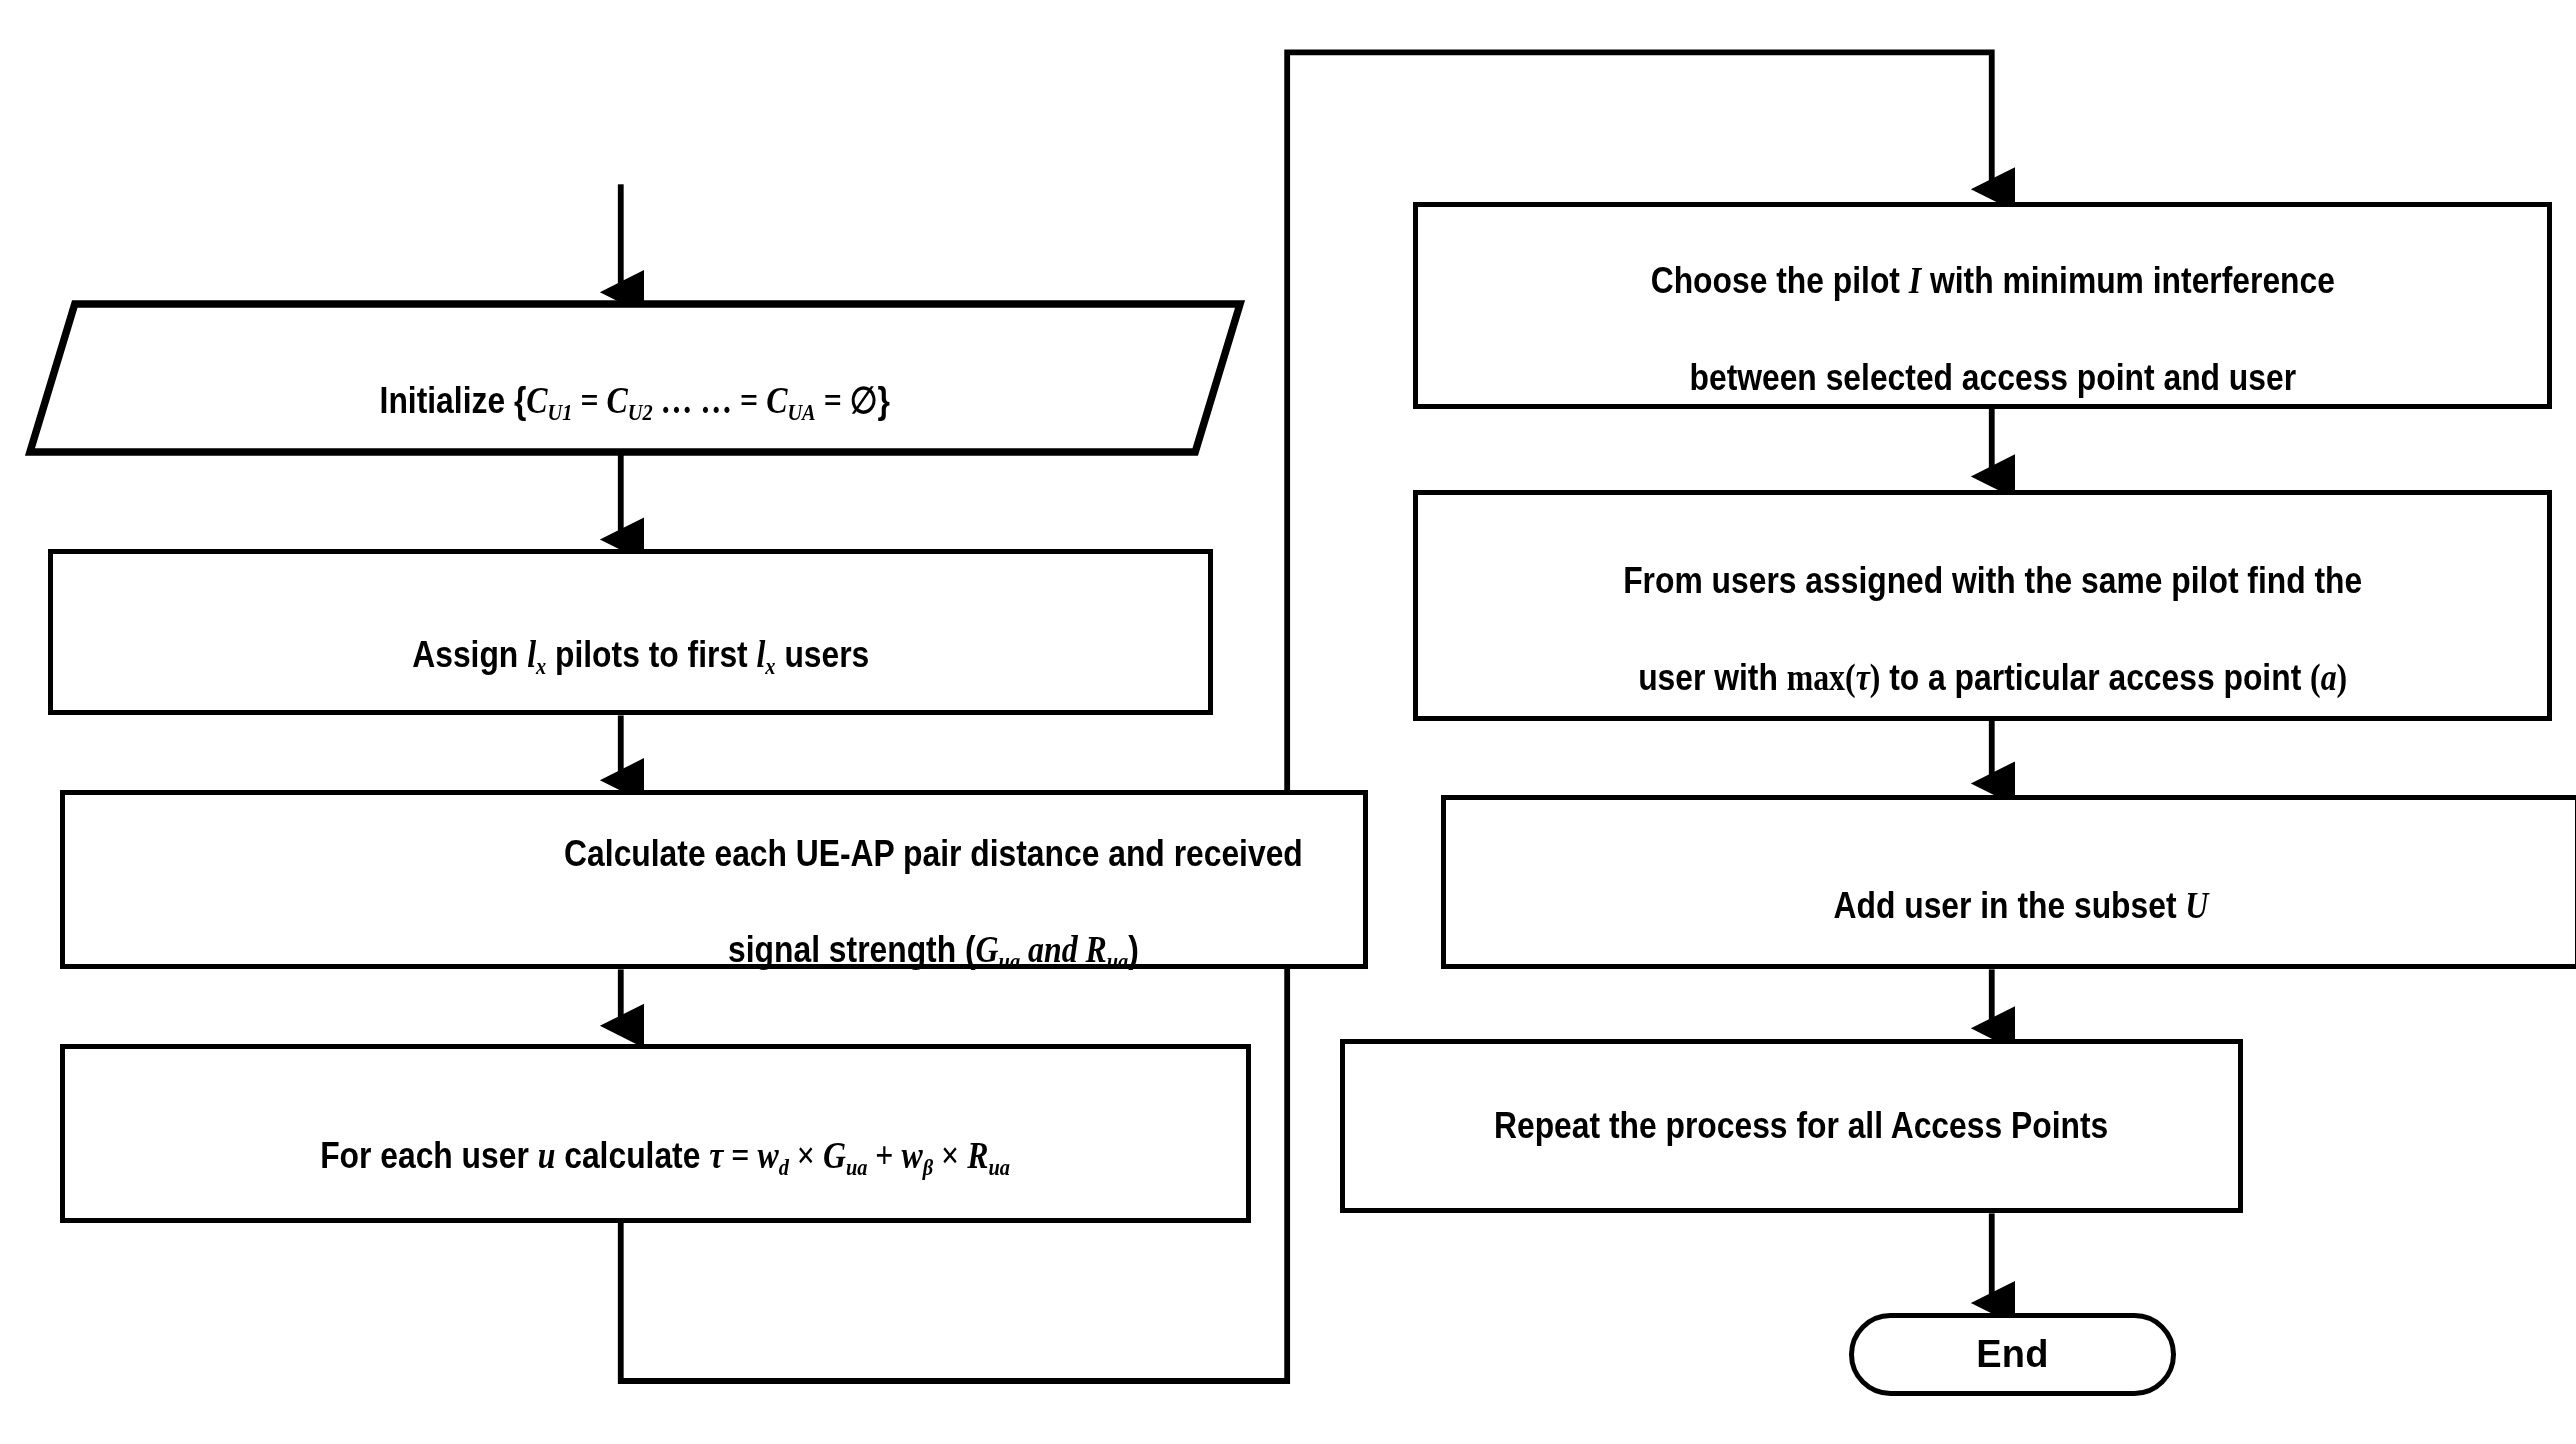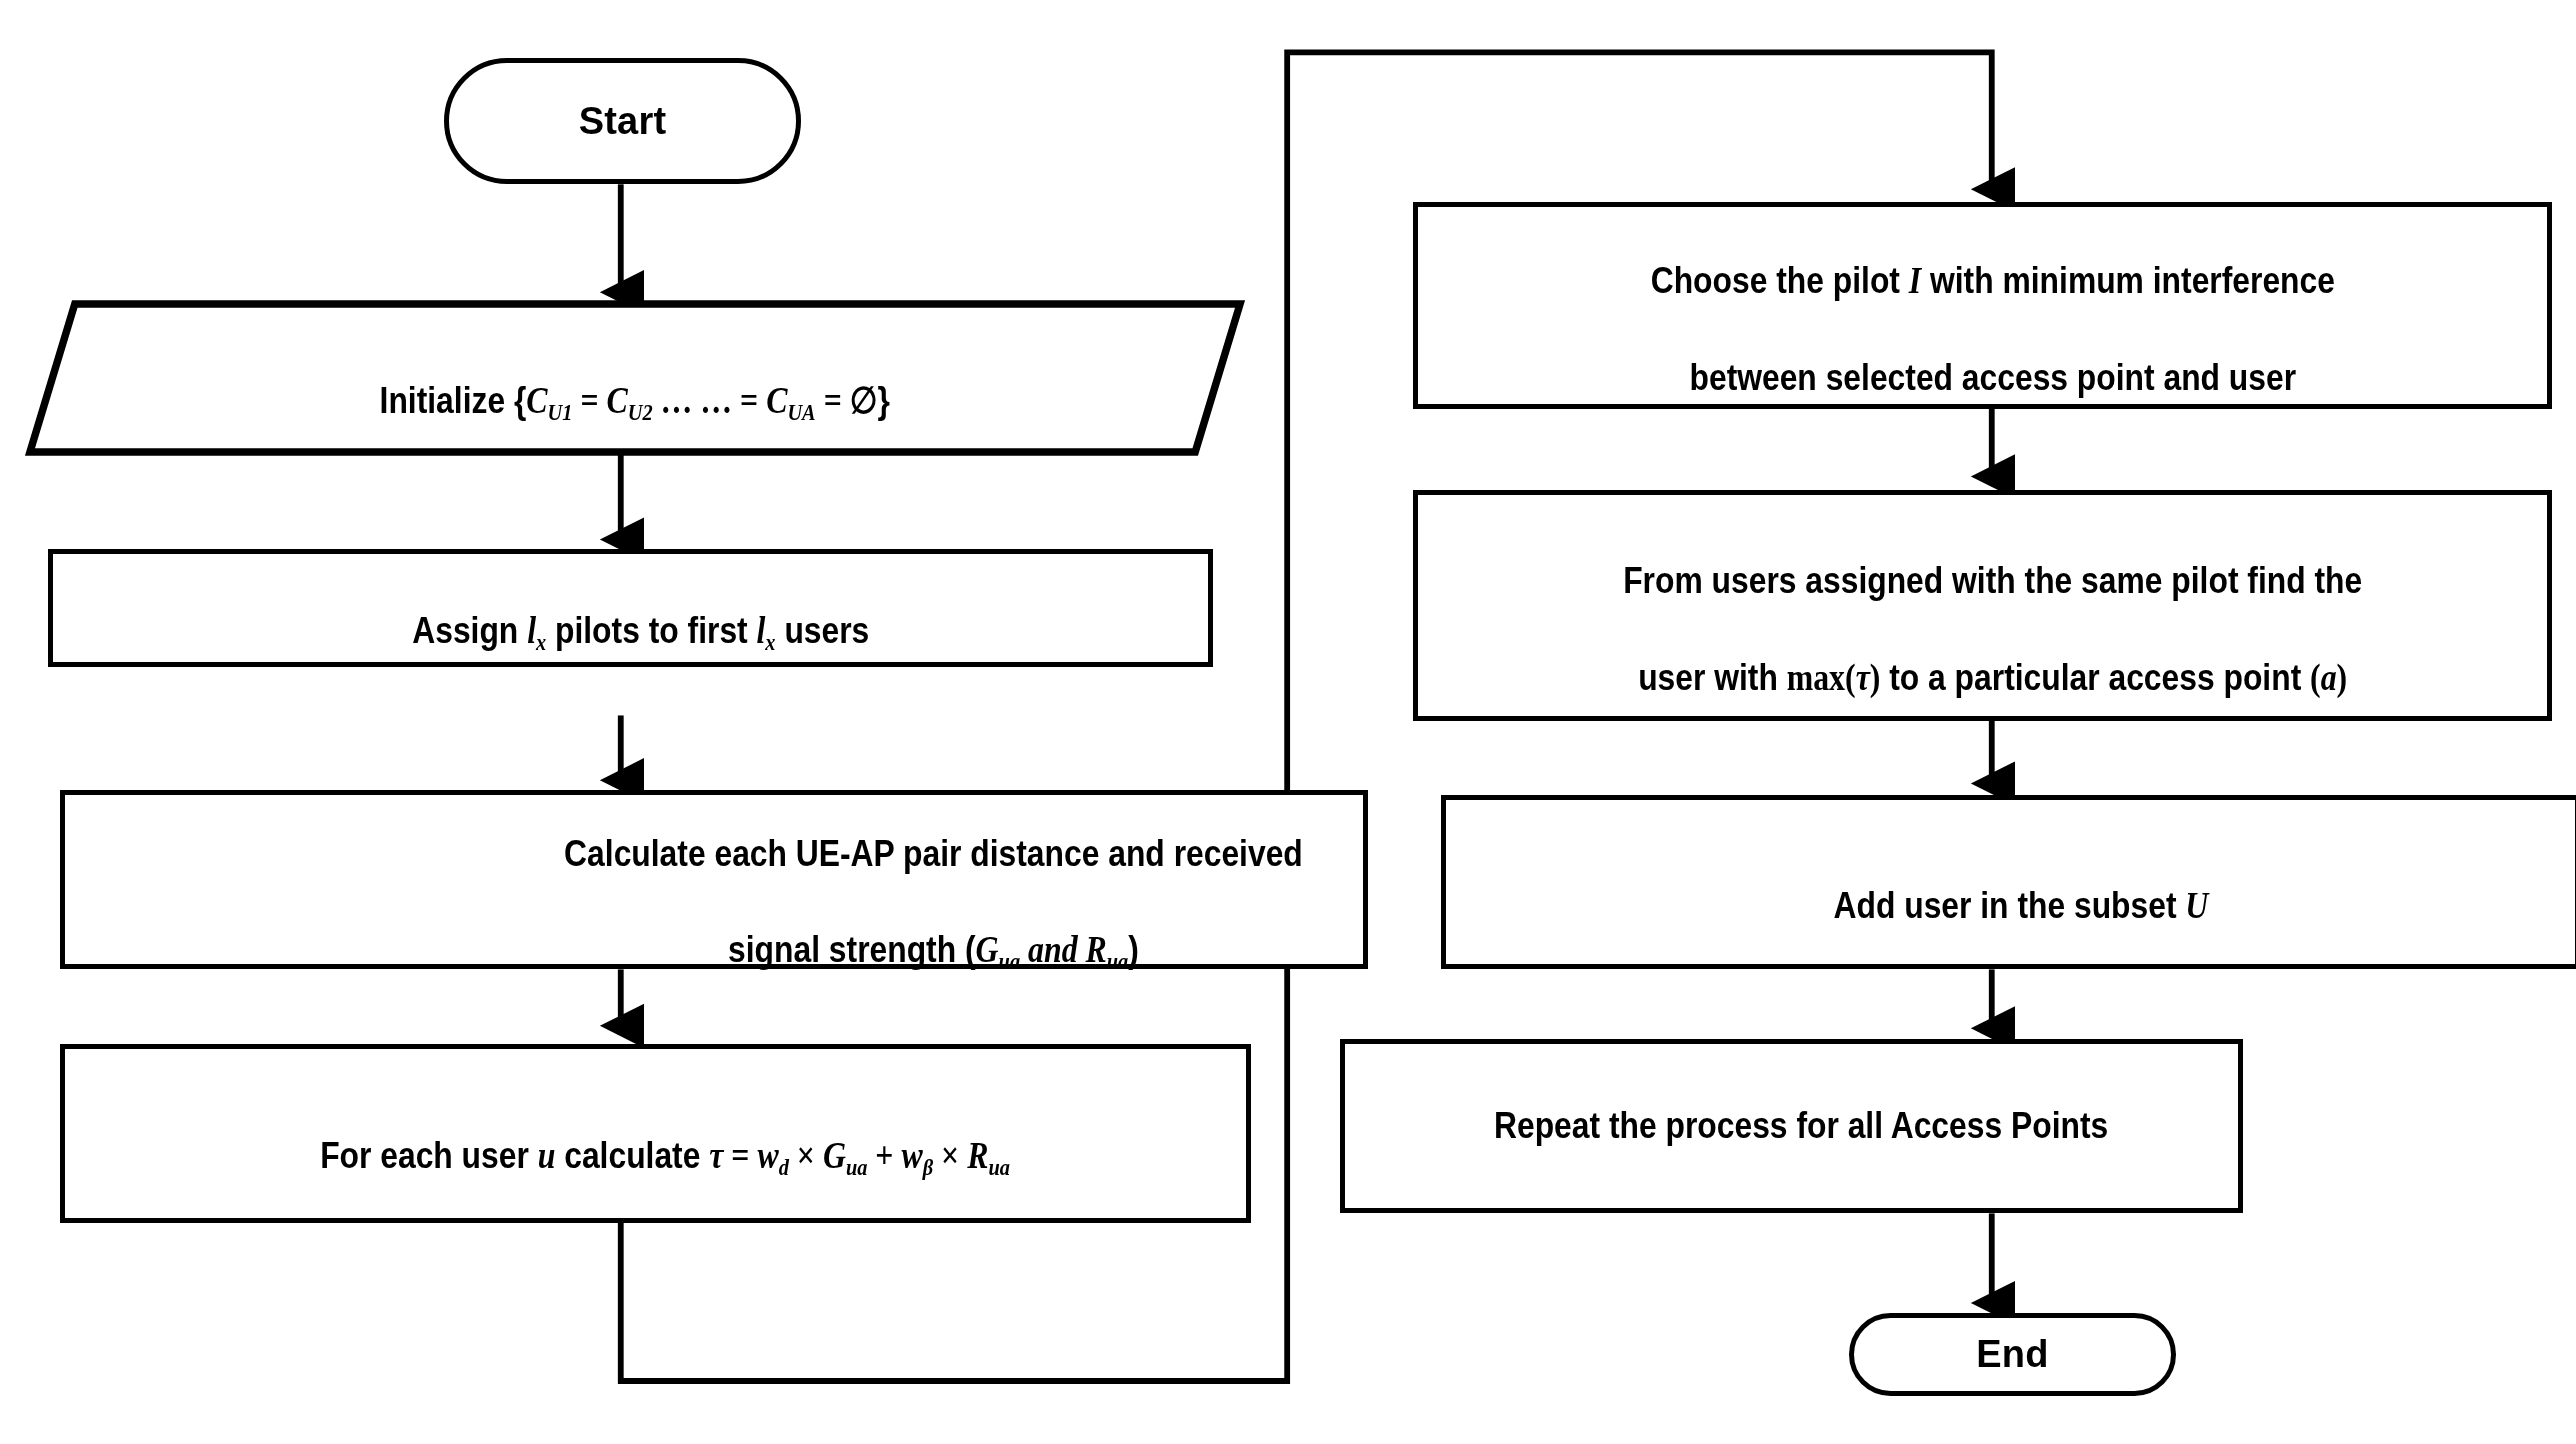--- a/index.html
+++ b/index.html
@@ -123,34 +123,31 @@
     <path d="M 748 1168 L 748 1236" stroke="#000000" stroke-width="7" fill="none" marker-end="url(#arrowhead)"></path>
 
     <path d="M 748 1462 L 748 1664 L 1551 1664 L 1551 63 L 2400 63 L 2400 228" stroke="#000000" stroke-width="7" fill="none" marker-end="url(#arrowhead)"></path>
 
     <path d="M 2400 492 L 2400 574" stroke="#000000" stroke-width="7" fill="none" marker-end="url(#arrowhead)"></path>
     <path d="M 2400 868 L 2400 944" stroke="#000000" stroke-width="7" fill="none" marker-end="url(#arrowhead)"></path>
     <path d="M 2400 1168 L 2400 1239" stroke="#000000" stroke-width="7" fill="none" marker-end="url(#arrowhead)"></path>
     <path d="M 2400 1462 L 2400 1570" stroke="#000000" stroke-width="7" fill="none" marker-end="url(#arrowhead)"></path>
   </svg>
 
-  <div class="node terminator" style="left:444px; top:58px; width:357px; height:126px;">
-    <span>Start</span>
-  </div>
 
   <div class="node io" style="left:25px; top:299px; width:1220px; height:158px;">
     <svg class="io-shape" viewBox="0 0 1470 190" preserveAspectRatio="none" xmlns="http://www.w3.org/2000/svg">
       <polygon points="60,6 1464,6 1410,184 6,184" fill="#ffffff" stroke="#000000" stroke-width="9"></polygon>
     </svg>
     <span class="io-label ctext">
       <span>Initialize {</span><span class="mvar"><span>C</span><sub>U1</sub></span><span class="mop"> = </span><span class="mvar"><span>C</span><sub>U2</sub></span><span class="mop"> … … </span><span class="mop"> = </span><span class="mvar"><span>C</span><sub>UA</sub></span><span class="mop"> = </span><span class="mop">∅</span><span>}</span>
     </span>
   </div>
 
-  <div class="node process" style="left:48px; top:549px; width:1165px; height:118px;">
+  <div class="node process" style="left:48px; top:549px; width:1165px; height:166px;">
     <span class="ctext">
       <span>Assign </span><span class="mvar"><span>l</span><sub>x</sub></span><span> pilots to first  </span><span class="mvar"><span>l</span><sub>x</sub></span><span> users</span>
     </span>
   </div>
 
   <div class="node process" style="left:60px; top:790px; width:1308px; height:179px;justify-content:flex-end;">
     <span class="ctext">
       <span>Calculate each UE-AP pair distance and received</span><br>
       <span>signal strength (</span><span class="mvar"><span>G</span><sub>ua</sub></span><span class="mvar"> and </span><span class="mvar"><span>R</span><sub>ua</sub></span><span>)</span>
     </span>

